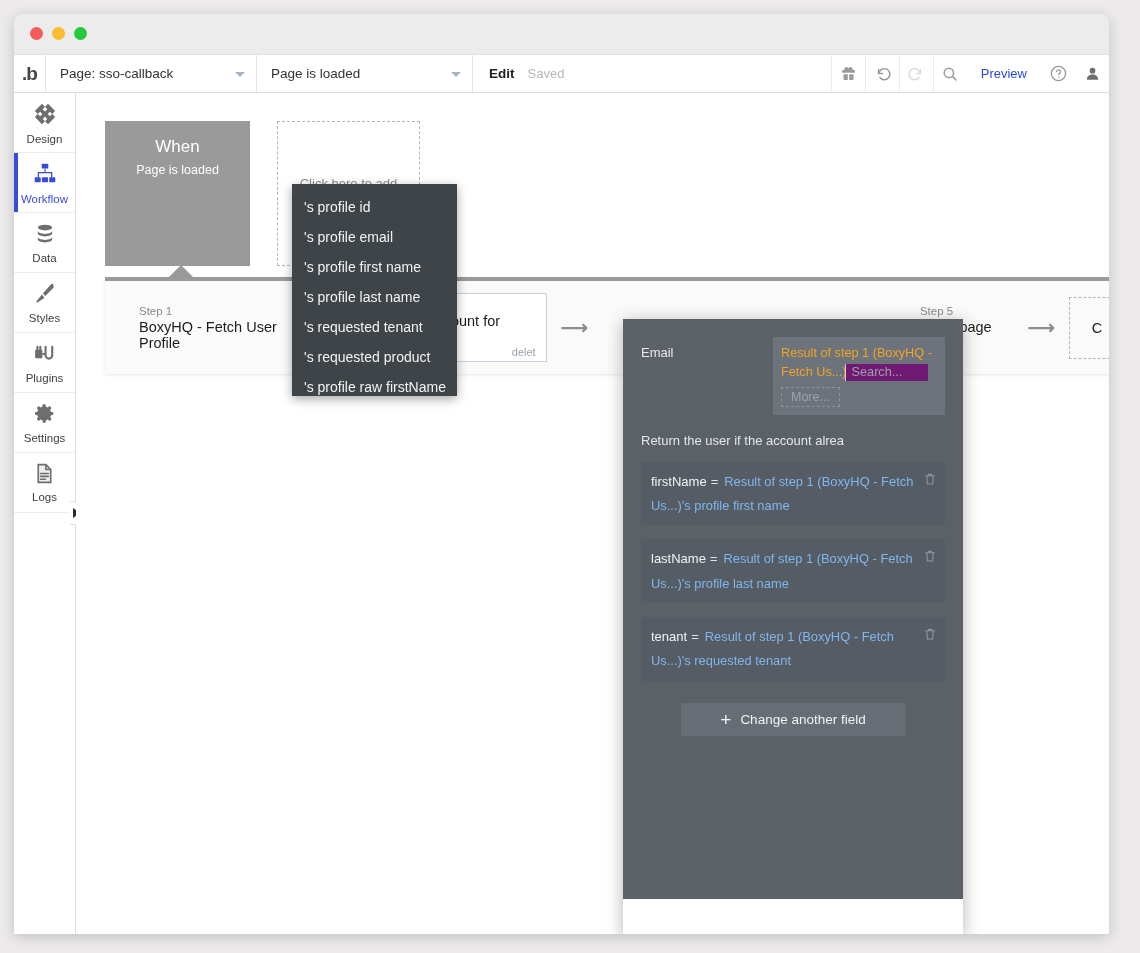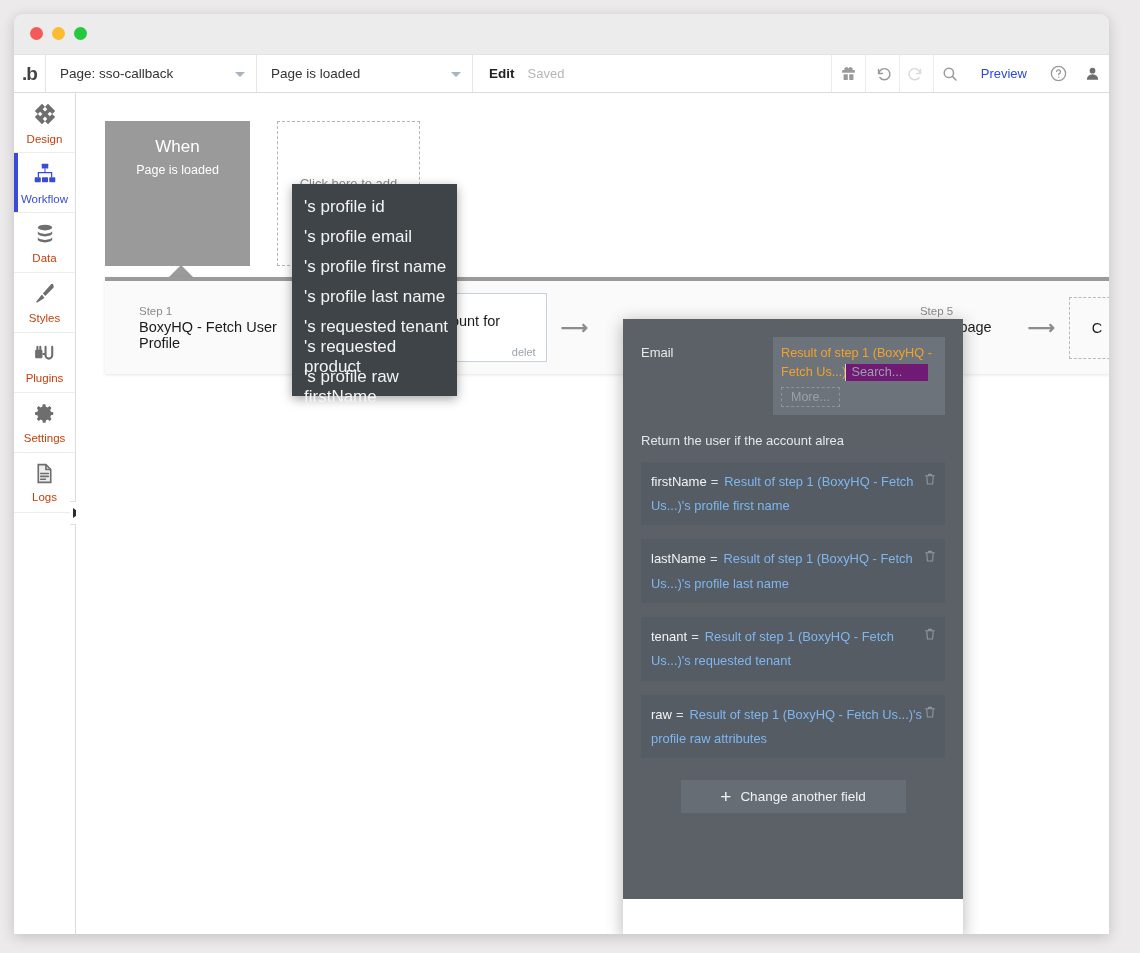--- a/index.html
+++ b/index.html
@@ -69,21 +69,21 @@
 
   
   .appbody { display: flex; height: 842px; }
   .sidebar {
     width: 62px; background: #fff; border-right: 1px solid #dcdcdc;
     display: flex; flex-direction: column; position: relative;
   }
   .side-item {
     height: 60px; border-bottom: 1px solid #ededed; position: relative;
     display: flex; flex-direction: column; align-items: center; justify-content: center;
-    gap: 2px; color: #c2410c;
+    gap: 2px; color: #404040;
   }
   .side-item .s-label { font-size: 11.5px; }
   .side-item.active { color: #3a4bd8; }
   .side-item.active::before {
     content: ""; position: absolute; left: 0; top: 0; bottom: 0; width: 4px;
     background: #3a4bd8;
   }
   .side-expand {
     position: absolute; left: 56px; top: 408px;
     width: 14px; height: 24px; background: #fff;
@@ -192,21 +192,21 @@
   .change-btn .plus { font-size: 19px; font-weight: 400; line-height: 1; }
 
   
   .dropdown {
     position: absolute; left: 763px; top: 317px; width: 165px; height: 212px;
     background: #3f4448; z-index: 50; padding: 8px 0;
     box-shadow: 0 3px 10px rgba(0,0,0,.35);
   }
   .dd-item {
     height: 30px; display: flex; align-items: center; padding: 0 0 0 12px;
-    color: #f1f3f4; font-size: 17px;
+    color: #f1f3f4; font-size: 14px;
   }
 </style>
 </head>
 <body>
 
 <div class="window">
 
   <div class="titlebar">
     <div class="lights">
       <div class="light l-red"></div>
@@ -428,28 +428,20 @@
 
           <div class="fld">
             <span class="fname">tenant</span><span class="feq">=</span><span class="fval">Result of step 1 (BoxyHQ - Fetch Us...)'s requested tenant</span>
             <span class="trash">
               <svg width="14" height="16" viewBox="0 0 24 24" fill="none" stroke="currentColor" stroke-width="1.9">
                   <path d="M4.5 6.5h15M9.5 6.5V4h5v2.5M6.5 6.5l1 14h9l1-14" stroke-linecap="round" stroke-linejoin="round"></path>
                 </svg>
             </span>
           </div>
 
-          <div class="fld">
-            <span class="fname">raw</span><span class="feq">=</span><span class="fval">Result of step 1 (BoxyHQ - Fetch Us...)'s profile raw attributes</span>
-            <span class="trash">
-              <svg width="14" height="16" viewBox="0 0 24 24" fill="none" stroke="currentColor" stroke-width="1.9">
-                  <path d="M4.5 6.5h15M9.5 6.5V4h5v2.5M6.5 6.5l1 14h9l1-14" stroke-linecap="round" stroke-linejoin="round"></path>
-                </svg>
-            </span>
-          </div>
 
           <div class="change-btn">
             <span class="plus">+</span>
             <span>Change another field</span>
           </div>
 
         </div>
       </div>
 
       <div class="dropdown" style="left:216px; top:91px;">

